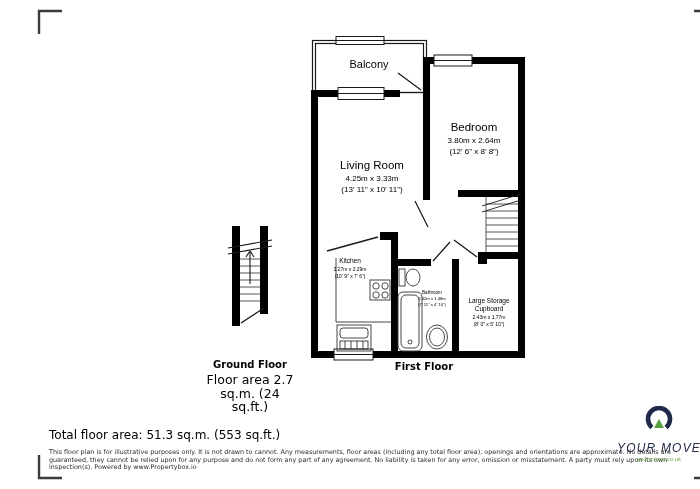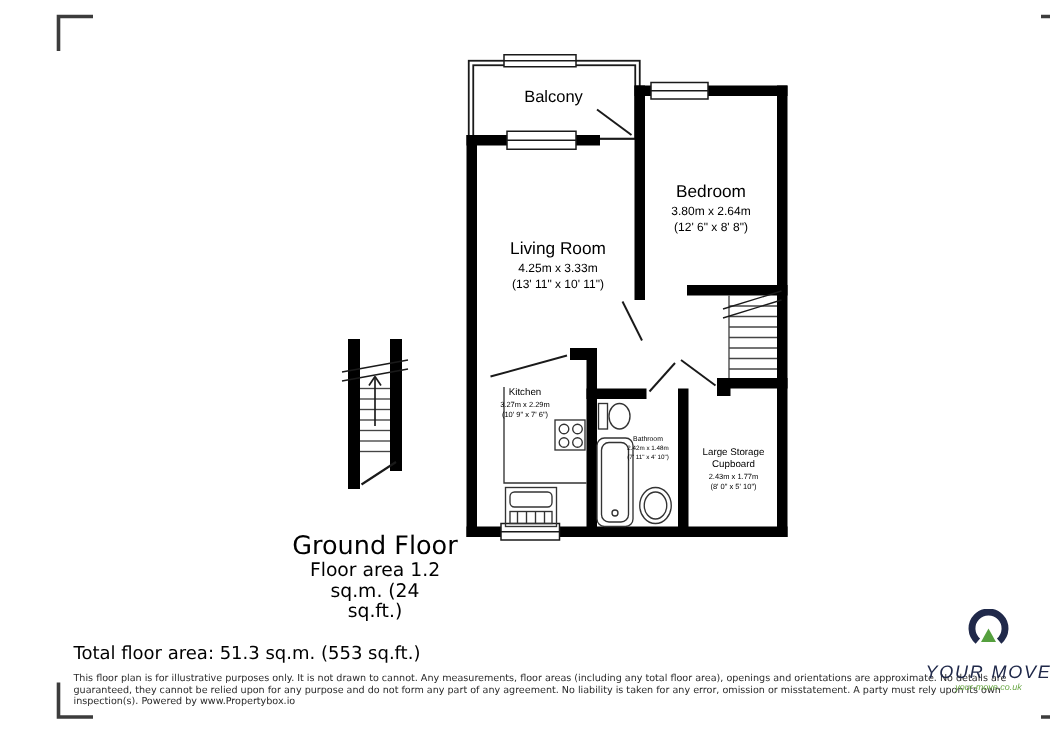--- a/index.html
+++ b/index.html
@@ -1,21 +1,21 @@
 <!DOCTYPE html>
 <html><head>
 <meta charset="utf-8">
 <style>
   html,body{margin:0;padding:0;background:#fff;}
   .page{position:relative;width:700px;height:489px;background:#ffffff;overflow:hidden;
         font-family:"DejaVu Sans", sans-serif;color:#000;margin-left:28px;}
   .plan-svg{position:absolute;left:0;top:0;}
   svg text{font-family:"Liberation Sans", sans-serif;fill:#000;}
   .caption{position:absolute;text-align:center;color:#000;}
-  .caption .title{font-size:17px;line-height:17px;}
+  .caption .title{font-size:10px;line-height:17px;font-weight:bold;}
   .caption .area-line{font-size:12.5px;line-height:13.5px;}
   .ground-caption{left:152px;top:356px;width:140px;}
   .first-caption{left:286px;top:358px;width:220px;}
   .first-caption .area-line{margin-top:2px;}
   .total-area{position:absolute;left:21px;top:428px;font-size:12px;color:#000;}
   .disclaimer{position:absolute;left:21px;top:449px;width:650px;color:#2b2b2b;}
   .disclaimer div{font-size:6.4px;line-height:7.6px;white-space:nowrap;}
   .logo{position:absolute;left:585px;top:406px;width:92px;text-align:center;font-style:italic;}
   .logo .brand{font-size:12px;letter-spacing:1.2px;margin-top:1px;font-family:"Liberation Sans",sans-serif;}
   .logo .url{font-size:6px;margin-top:1px;font-family:"Liberation Sans",sans-serif;}
@@ -185,26 +185,27 @@
           <line x1="218" y1="257" x2="222" y2="251"></line>
           <line x1="226" y1="257" x2="222" y2="251"></line>
         </g>
         <line x1="213" y1="323" x2="236" y2="308" stroke-width="1.4"></line>
       </g>
     </g>
   </svg>
 
   <div class="caption ground-caption">
     <div class="title">Ground Floor</div>
-    <div class="area-line">Floor area 1.2</div>
+    <div class="area-line">Floor area 2.7</div>
     <div class="area-line">sq.m. (24</div>
     <div class="area-line">sq.ft.)</div>
   </div>
 
   <div class="caption first-caption">
+    <div class="title">First Floor</div>
   </div>
 
   <div class="total-area">Total floor area: 51.3 sq.m. (553 sq.ft.)</div>
 
   <div class="disclaimer">
     <div>This floor plan is for illustrative purposes only. It is not drawn to cannot. Any measurements, floor areas (including any total floor area), openings and orientations are approximate. No details are</div>
     <div>guaranteed, they cannot be relied upon for any purpose and do not form any part of any agreement. No liability is taken for any error, omission or misstatement. A party must rely upon its own</div>
     <div>inspection(s). Powered by www.Propertybox.io</div>
   </div>
 

